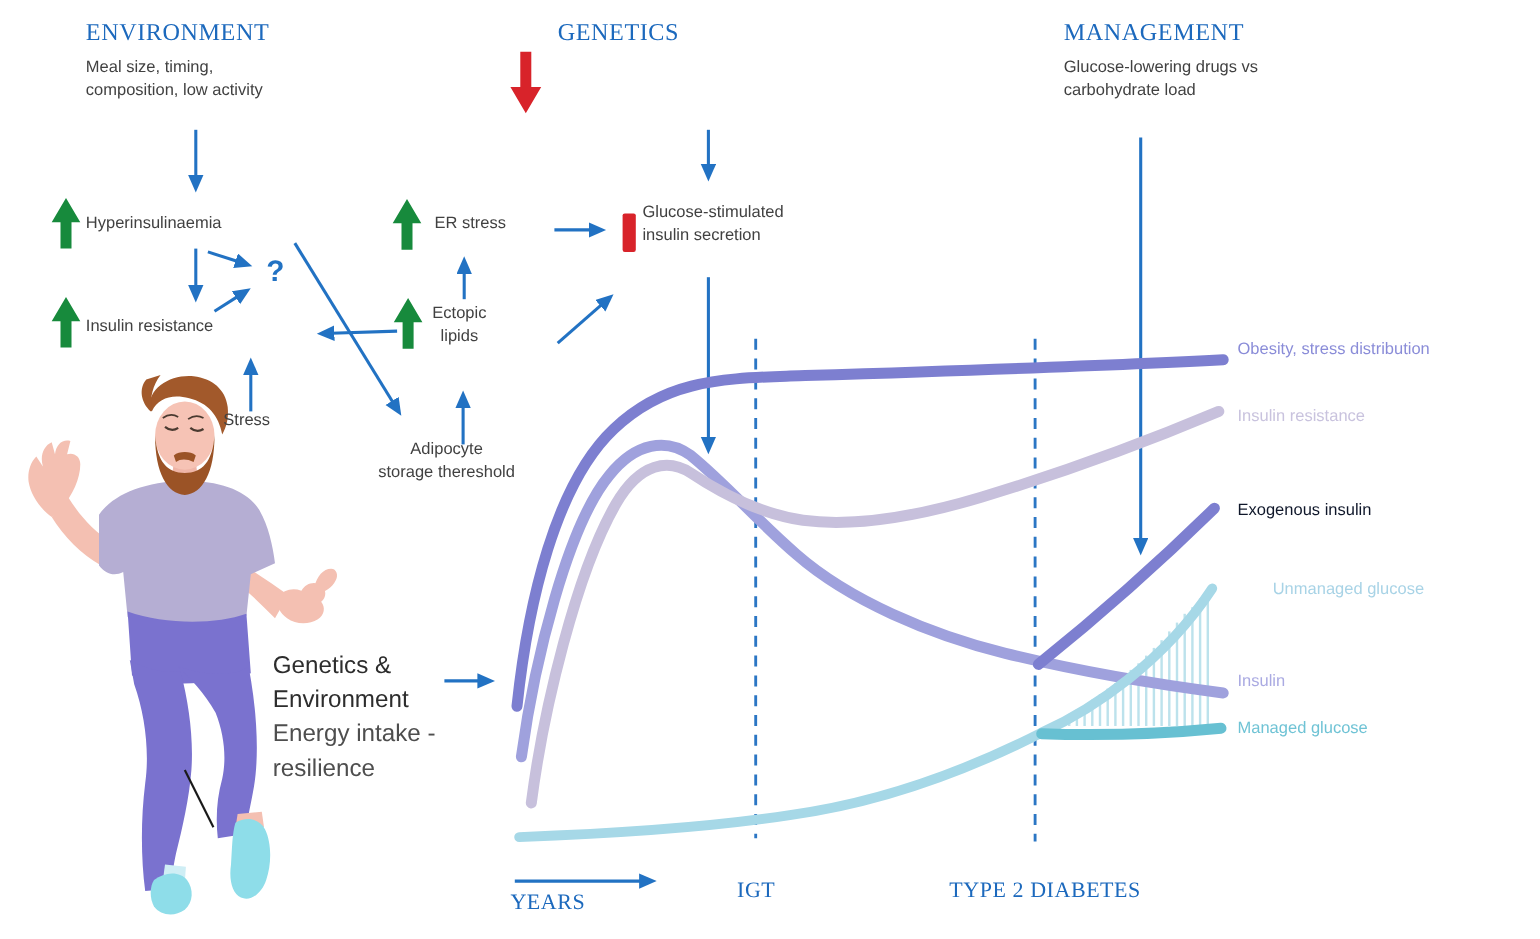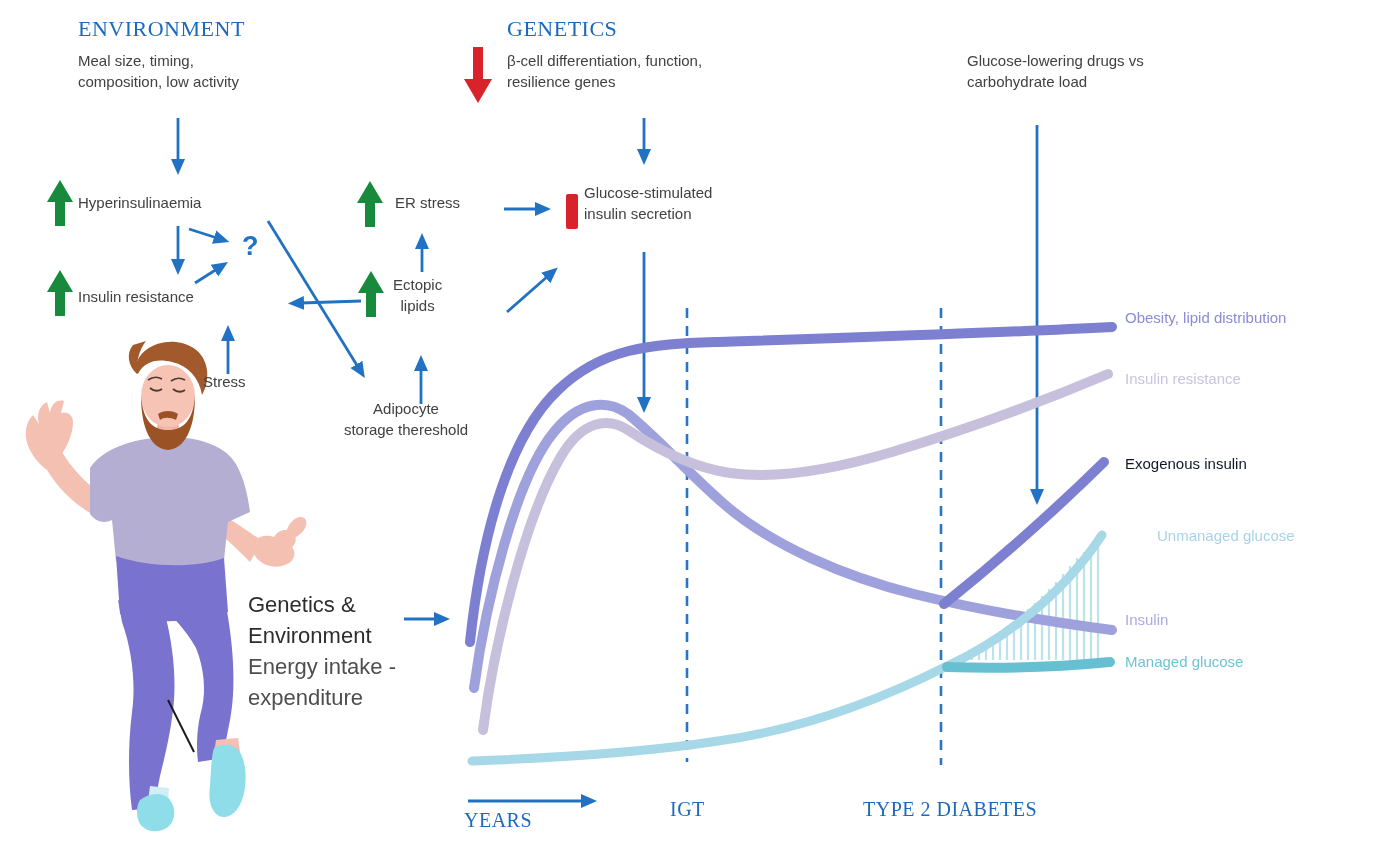--- a/index.html
+++ b/index.html
@@ -123,47 +123,46 @@
       <path d="M148,380 q7,-5 14,-1" stroke="#4a3a30" stroke-width="1.6" fill="none"></path>
       <path d="M171,381 q7,-5 14,-1" stroke="#4a3a30" stroke-width="1.6" fill="none"></path>
     </g>
   </svg>
 
   <div class="lbl hdr" style="left:78px;top:14px;">ENVIRONMENT</div>
   <div class="lbl" style="left:78px;top:50px;">Meal size, timing,
 composition, low activity</div>
 
   <div class="lbl hdr" style="left:507px;top:14px;">GENETICS</div>
-  <div class="lbl" style="left:507px;top:50px;">β-cell differentiation, function,
-resilience genes</div>
 
+  <div class="lbl hdr" style="left:967px;top:14px;">MANAGEMENT</div>
   <div class="lbl" style="left:967px;top:50px;">Glucose-lowering drugs vs
 carbohydrate load</div>
 
   <div class="lbl" style="left:78px;top:192px;">Hyperinsulinaemia</div>
   <div class="lbl" style="left:78px;top:286px;">Insulin resistance</div>
   <div class="lbl" style="left:395px;top:192px;">ER stress</div>
   <div class="lbl" style="left:393px;top:274px;text-align:center;">Ectopic
 lipids</div>
   <div class="lbl" style="left:203px;top:371px;">Stress</div>
   <div class="lbl" style="left:295px;top:398px;width:222px;text-align:center;">Adipocyte
 storage thereshold</div>
   <div class="lbl" style="left:584px;top:182px;">Glucose-stimulated
 insulin secretion</div>
   <div class="lbl qmark" style="left:242px;top:228px;">?</div>
 
   <div class="lbl dark" style="left:248px;top:590px;font-size:22px;">Genetics &amp;
 Environment</div>
   <div class="lbl mid" style="left:248px;top:652px;font-size:22px;">Energy intake -
-expenditure</div>
+resilience</div>
 
   <div class="lbl axis" style="left:464px;top:806px;">YEARS</div>
   <div class="lbl axis" style="left:670px;top:795px;">IGT</div>
   <div class="lbl axis" style="left:863px;top:795px;">TYPE 2 DIABETES</div>
 
-  <div class="lbl" style="left:1125px;top:307px;color:#8a8cd8;">Obesity, lipid distribution</div>
+  <div class="lbl" style="left:1125px;top:307px;color:#8a8cd8;">Obesity, stress distribution</div>
   <div class="lbl" style="left:1125px;top:368px;color:#c9c3de;">Insulin resistance</div>
   <div class="lbl" style="left:1125px;top:453px;color:#0f172a;">Exogenous insulin</div>
   <div class="lbl" style="left:1125px;top:525px;color:#a8d3e6;margin-left:32px;">Unmanaged glucose</div>
   <div class="lbl" style="left:1125px;top:609px;color:#aaaae2;">Insulin</div>
   <div class="lbl" style="left:1125px;top:651px;color:#6fc3d5;">Managed glucose</div>
 
 </div>
 
 </body></html>

